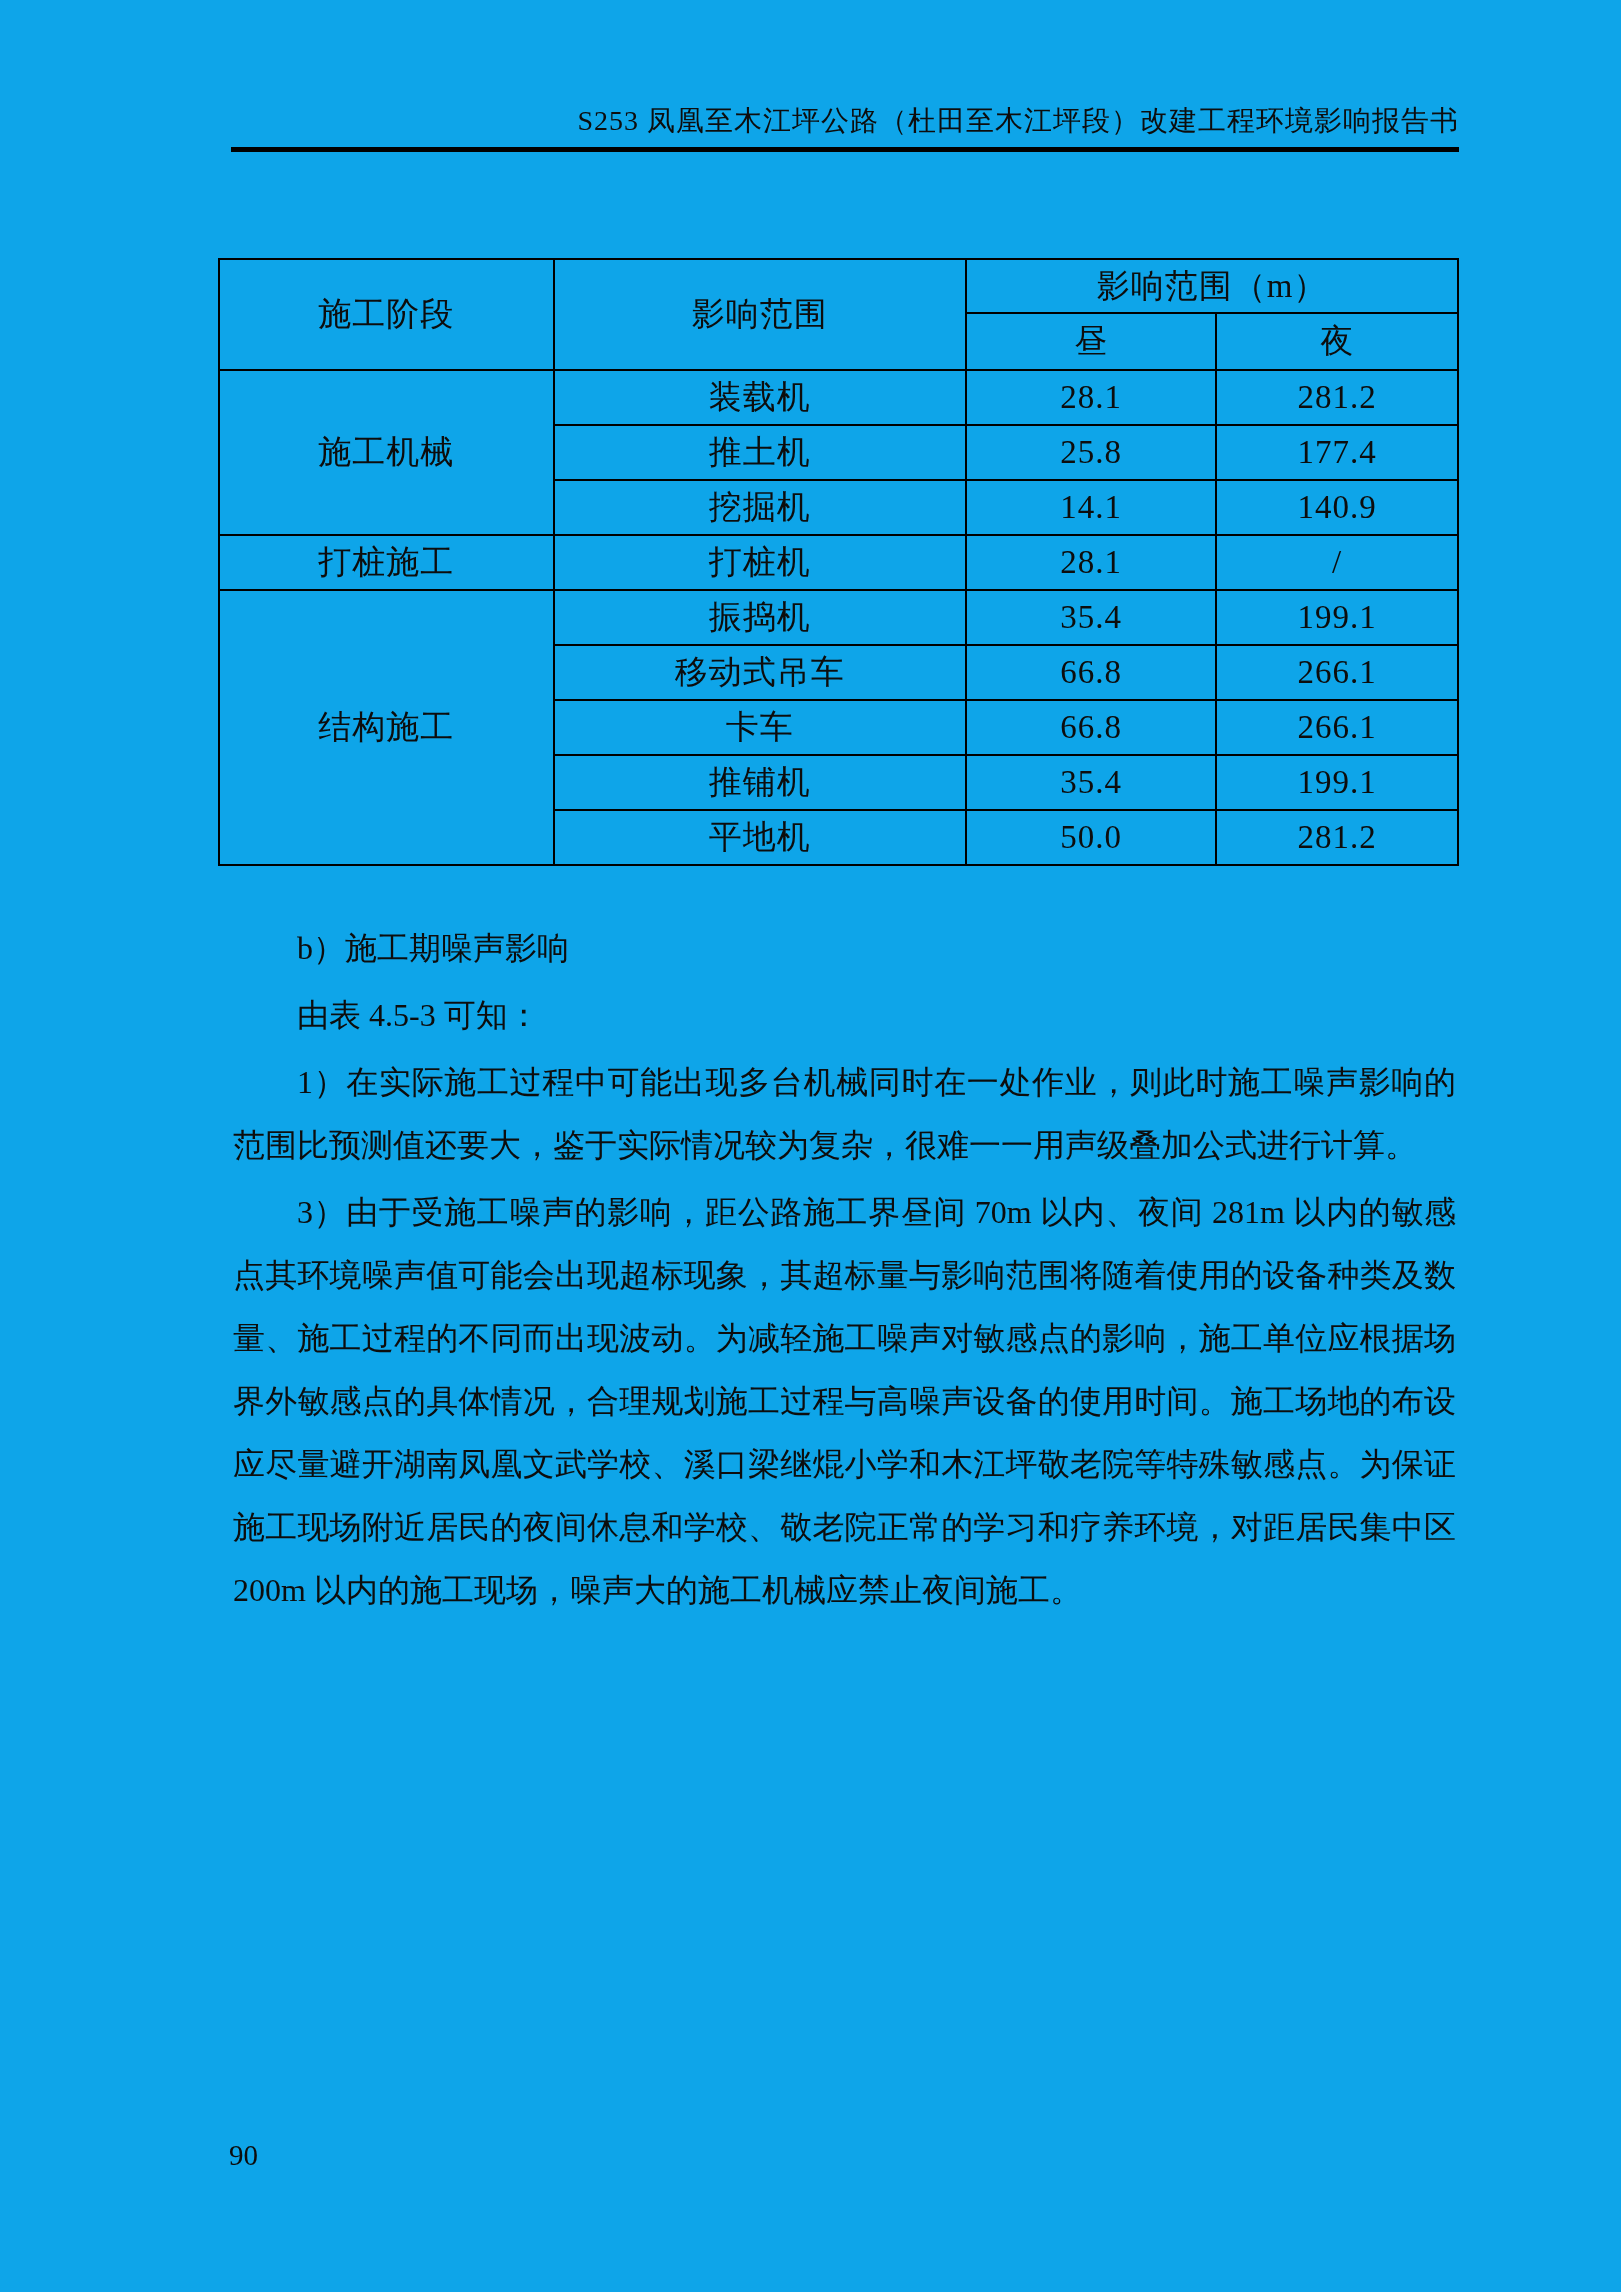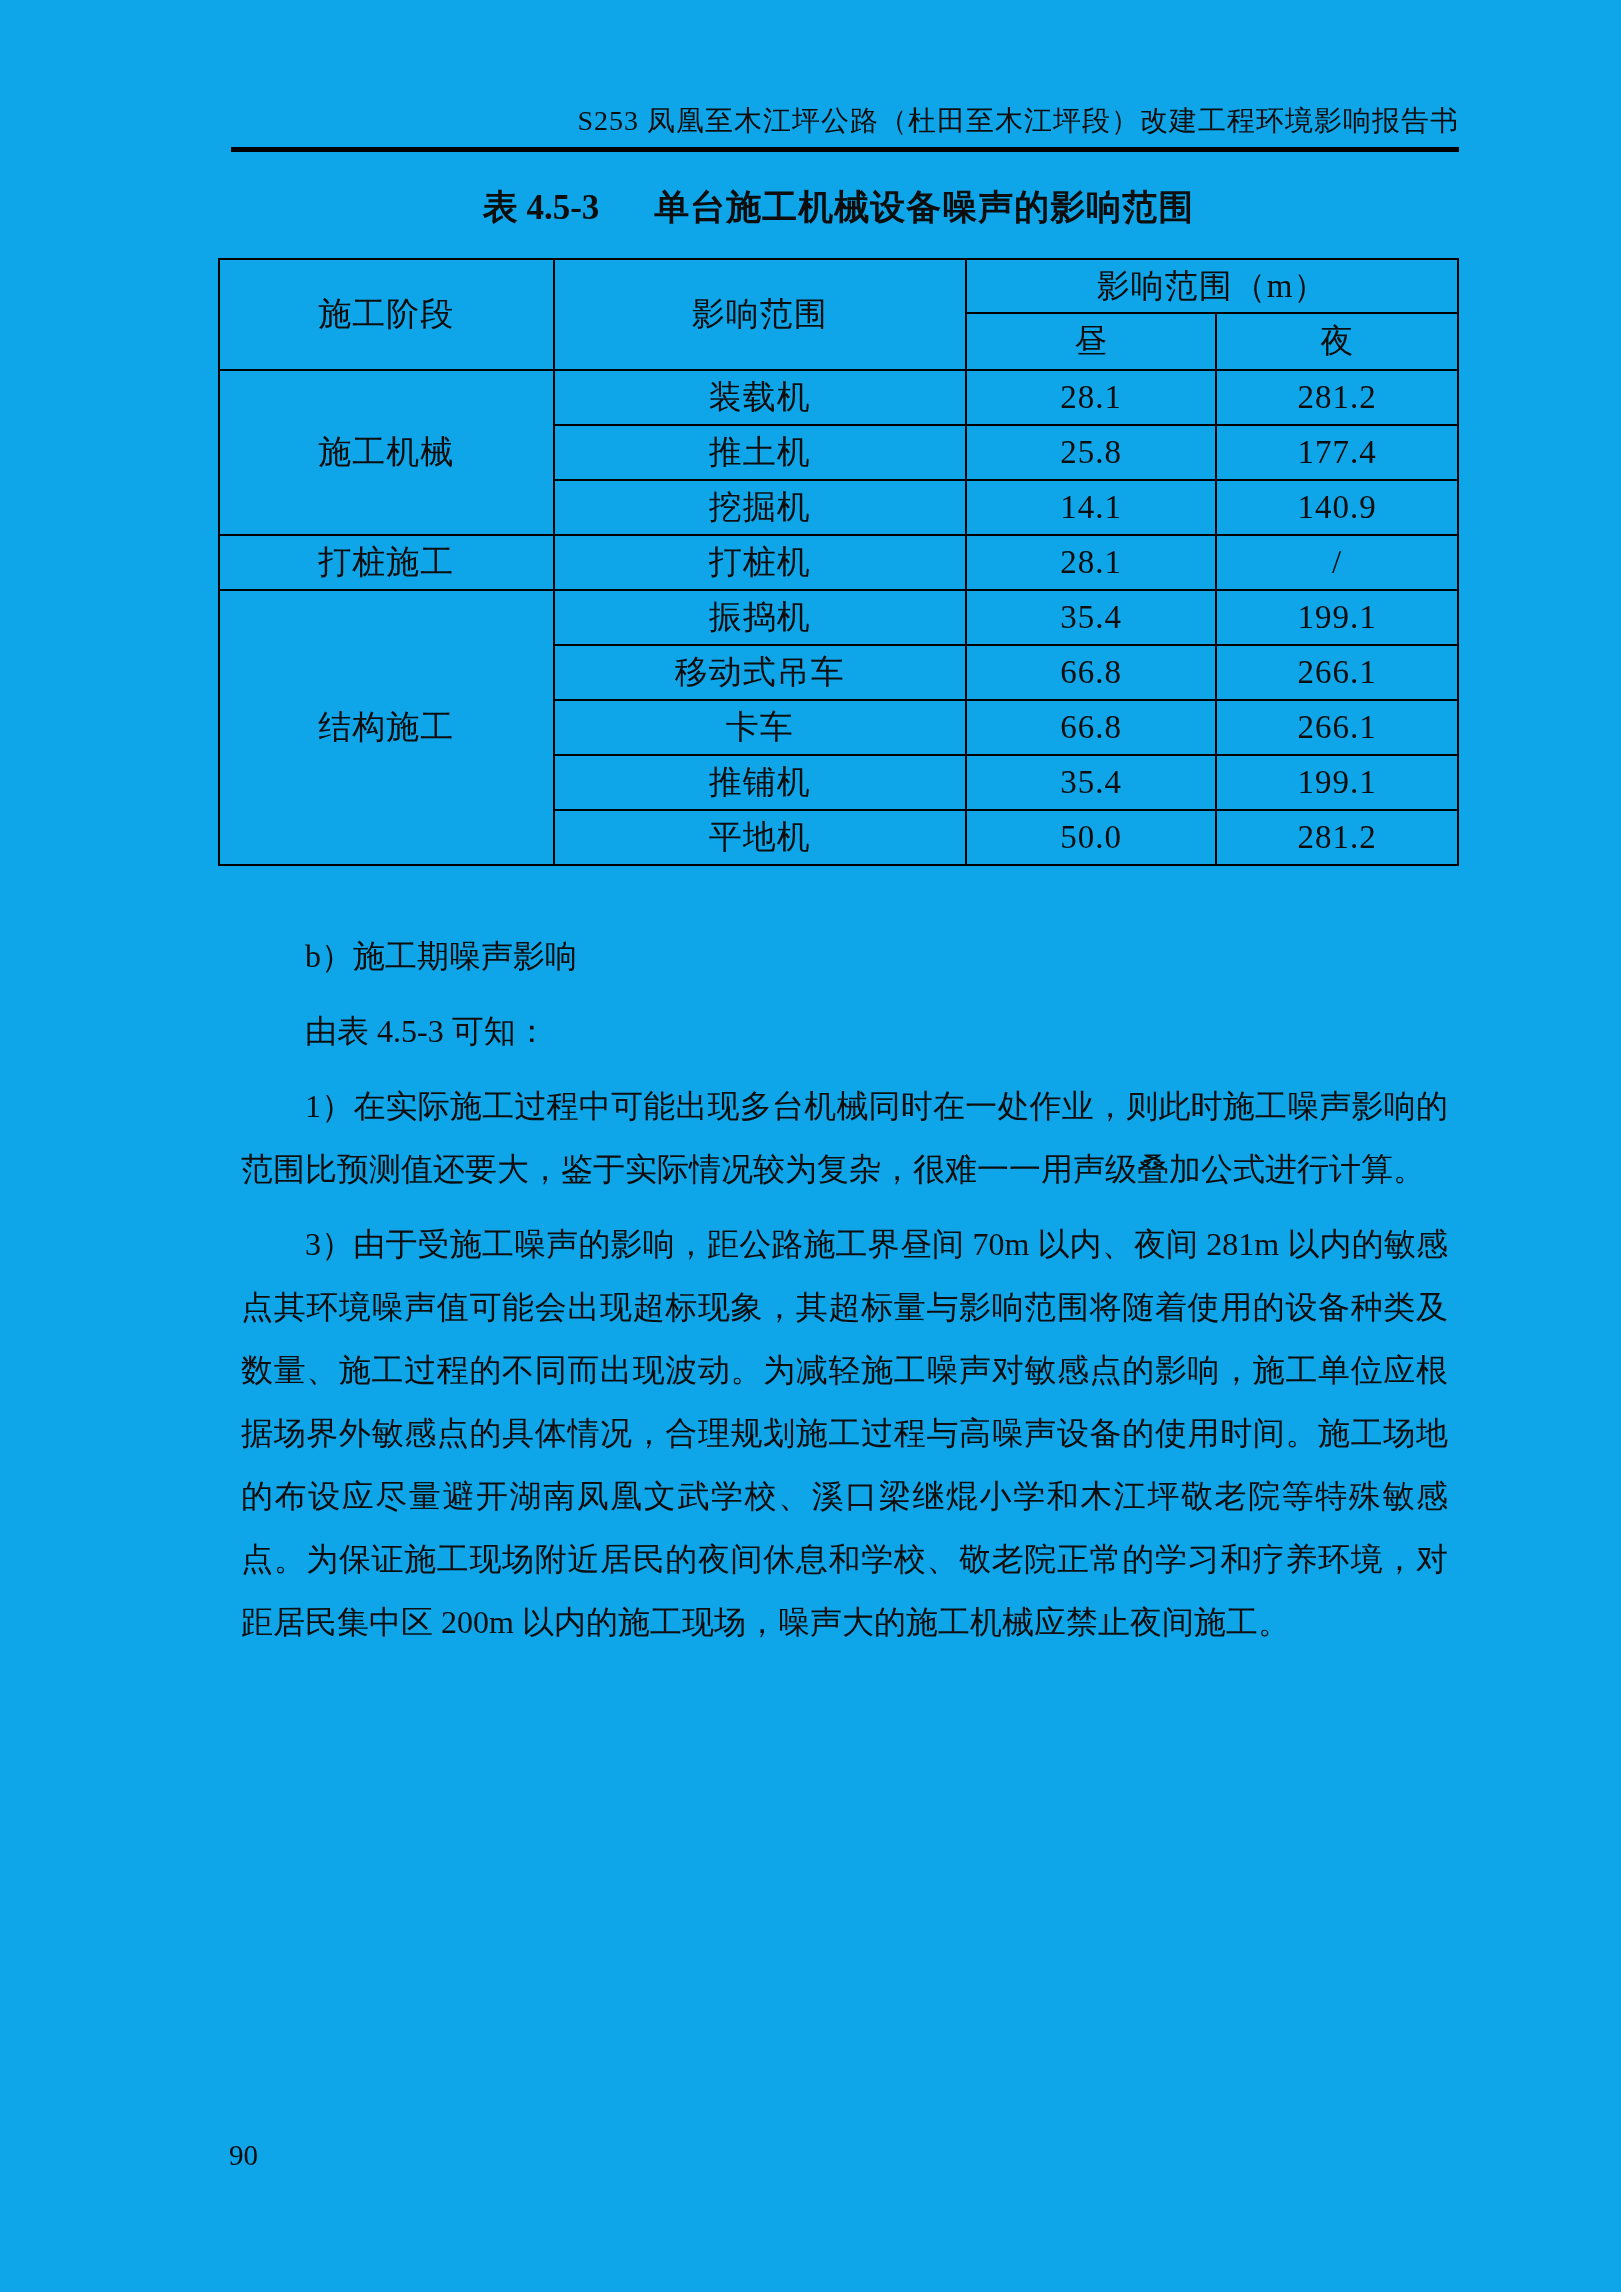--- a/index.html
+++ b/index.html
@@ -65,42 +65,38 @@
   tr.brow  { height: 55px; }
 
   
   .body-text {
     position: absolute;
     left: 229px; top: 913px; width: 1231px;
     font-size: 32px;
     line-height: 63px;
     text-align: justify;
   }
-  .body-text p { margin: 12px; text-indent: 2em; }
+  .body-text p { margin: 4px; text-indent: 2em; }
 
   
   .page-number {
     position: absolute;
     left: 229px; top: 2139px; width: 1231px;
     text-align: left;
     font-size: 29px;
   }
 </style>
 </head>
 <body>
 
 <div class="page">
 
   <div class="running-header">S253 凤凰至木江坪公路（杜田至木江坪段）改建工程环境影响报告书</div>
   <div class="header-rule"></div>
 
-  <div class="table-caption">
-    <span class="cap-label">表 4.5-3</span>
-    <span class="cap-title">单台施工机械设备噪声的影响范围</span>
-  </div>
 
   <table class="noise-table">
     <colgroup>
       <col style="width:27%">
       <col style="width:33.3%">
       <col style="width:20.2%">
       <col style="width:19.5%">
     </colgroup>
     <thead>
       <tr class="hrow1">

